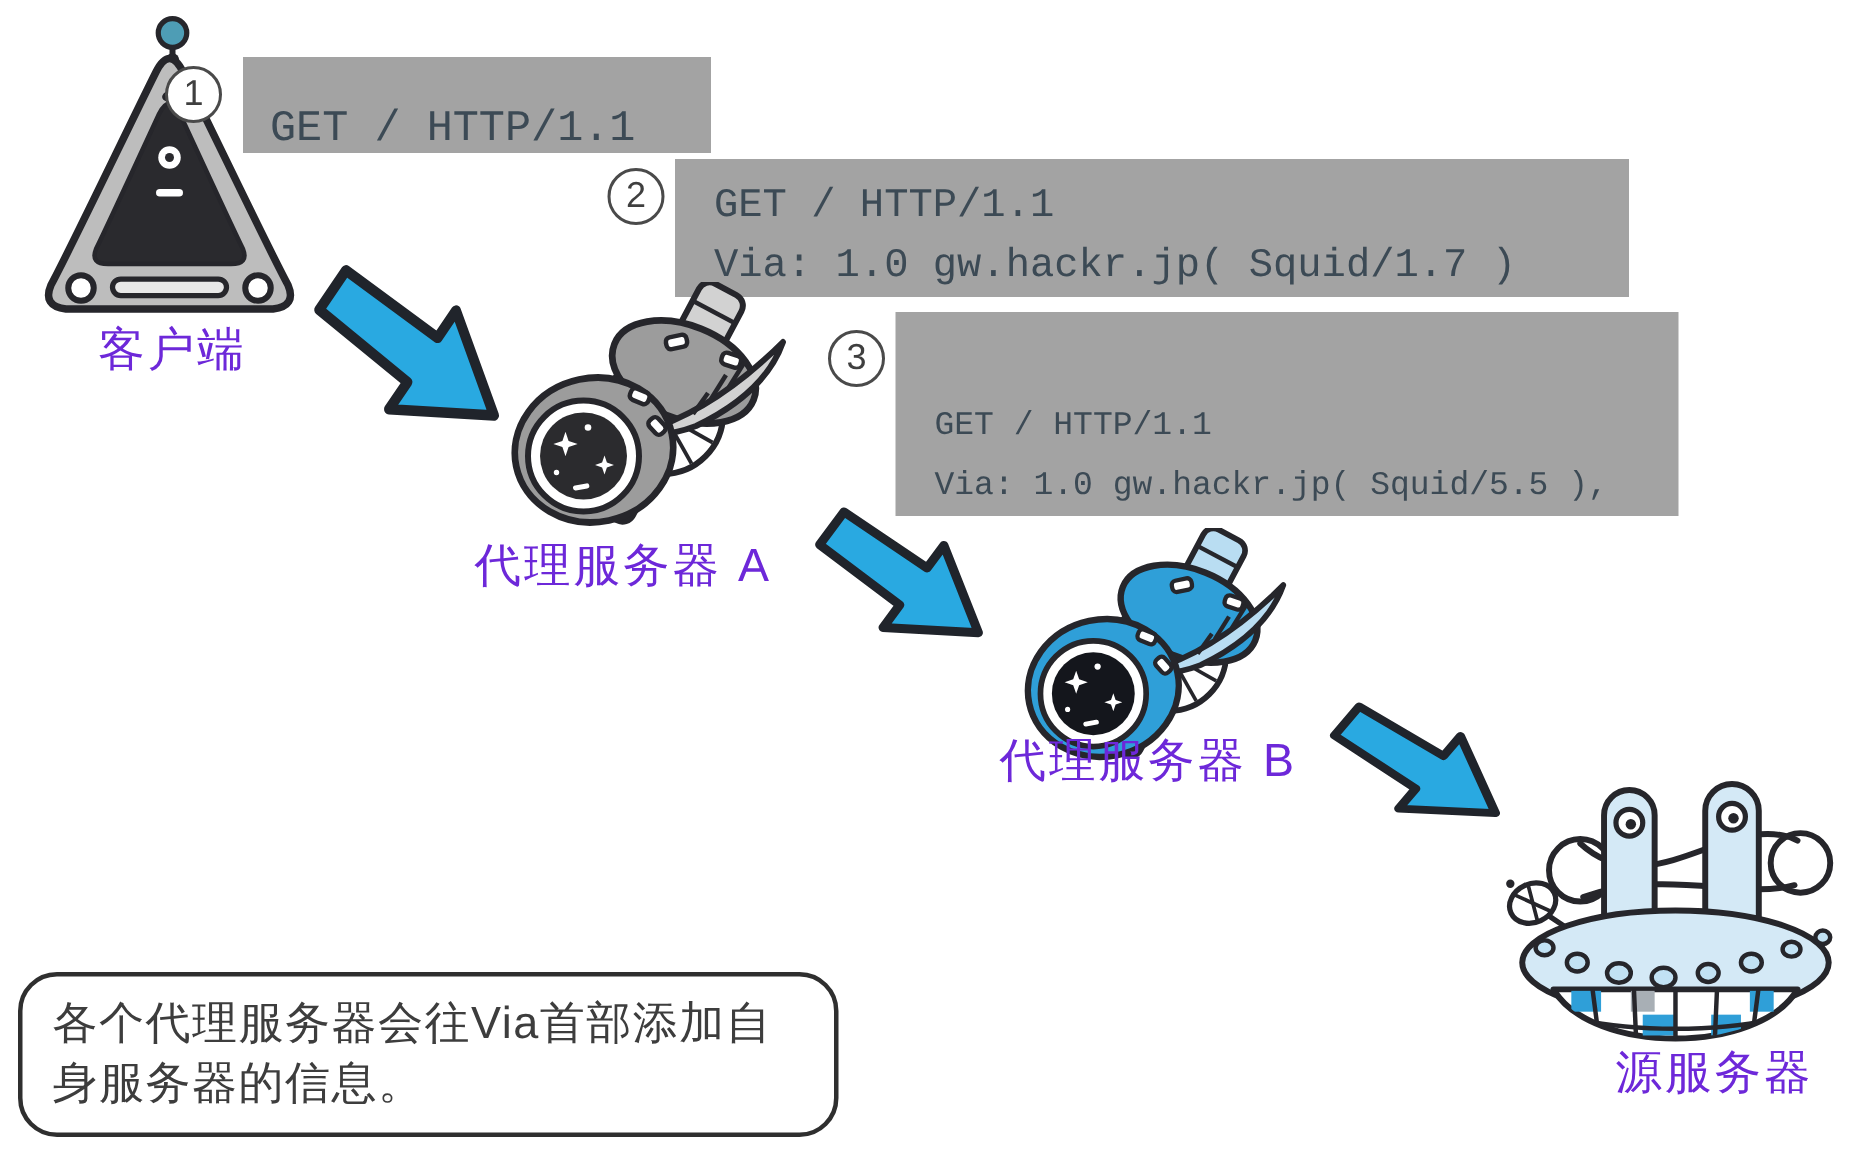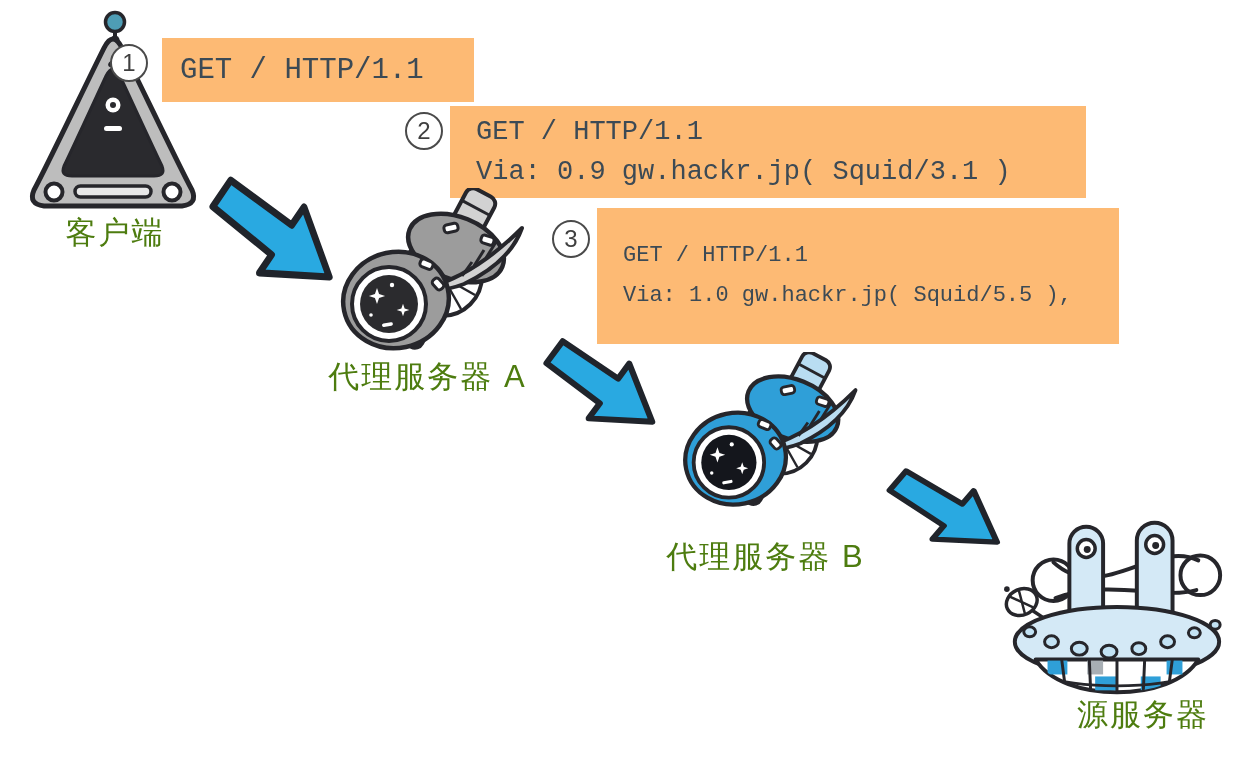--- a/index.html
+++ b/index.html
@@ -1,40 +1,40 @@
 <!DOCTYPE html>
 <html><head>
 <meta charset="utf-8">
 <style>
   html,body{margin:0;padding:0;background:#fff;}
   #canvas{position:relative;width:1246px;height:778px;background:#ffffff;overflow:hidden;
           font-family:"Liberation Sans","DejaVu Sans",sans-serif;}
 
   
-  .code-block{position:absolute;background:#fdba74;color:#3C4A55;
+  .code-block{position:absolute;background:#a3a3a3;color:#3C4A55;
               font-family:"Liberation Mono","DejaVu Sans Mono",monospace;
-              display:flex;flex-direction:column;justify-content:center;}
+              display:flex;flex-direction:column;justify-content:flex-end;}
   .code-line{white-space:pre;}
   .cb1{left:162px;top:38px;width:294px;height:64px;padding-left:18px;font-size:29px;}
   .cb2{left:450px;top:106px;width:610px;height:92px;padding-left:26px;font-size:27px;line-height:40px;}
   .cb3{left:597px;top:208px;width:496px;height:136px;padding-left:26px;font-size:22px;line-height:40px;}
 
   
   .stepnum{position:absolute;width:38px;height:38px;border:2.5px solid #4a4a4a;border-radius:50%;
            background:#fff;color:#3f3f3f;display:flex;align-items:center;justify-content:center;
            font-size:24px;box-sizing:border-box;}
   .sn1{left:110px;top:44px;}
   .sn2{left:405px;top:112px;}
   .sn3{left:552px;top:220px;}
 
   
-  .node-label{position:absolute;color:#4d7c0f;font-size:31px;letter-spacing:2px;text-align:center;white-space:nowrap;}
+  .node-label{position:absolute;color:#6d28d9;font-size:31px;letter-spacing:2px;text-align:center;white-space:nowrap;}
   .lbl-client{left:25px;top:212px;width:180px;}
-  .lbl-proxya{left:310px;top:356px;width:235px;}
-  .lbl-proxyb{left:643px;top:536px;width:245px;}
+  .lbl-proxya{left:298px;top:356px;width:235px;}
+  .lbl-proxyb{left:643px;top:486px;width:245px;}
   .lbl-origin{left:1048px;top:694px;width:190px;}
 
   
   .note-box{position:absolute;left:12px;top:648px;width:501px;border:3px solid #2f2f2f;border-radius:26px;
             padding:12px 20px;color:#3d3d3d;font-size:30px;line-height:40px;letter-spacing:1px;background:#fff;}
   .note-line{white-space:nowrap;}
 
   
   .icon{position:absolute;}
   .ic-client{left:16px;top:6px;}
@@ -87,21 +87,21 @@
   <div class="node-label lbl-client">客户端</div>
 
   <div class="stepnum sn1">1</div>
   <div class="code-block cb1">
     <div class="code-line">GET / HTTP/1.1</div>
   </div>
 
   <div class="stepnum sn2">2</div>
   <div class="code-block cb2">
     <div class="code-line">GET / HTTP/1.1</div>
-    <div class="code-line">Via: 0.9 gw.hackr.jp( Squid/3.1 )</div>
+    <div class="code-line">Via: 1.0 gw.hackr.jp( Squid/1.7 )</div>
   </div>
 
   <div class="stepnum sn3">3</div>
   <div class="code-block cb3">
     <div class="code-line">GET / HTTP/1.1</div>
     <div class="code-line">Via: 1.0 gw.hackr.jp( Squid/5.5 ),</div>
   </div>
 
   <svg class="icon ic-arrow1" width="152" height="132" viewBox="0 0 160 130" preserveAspectRatio="none">
     <polygon class="arrow-shape" transform="rotate(36 80 65)" points="12,49 90,47 90,25 152,65 90,105 90,83 12,81"></polygon>
@@ -257,14 +257,18 @@
       <line x1="70" y1="138" x2="76" y2="184" class="ol" stroke-width="3"></line>
       <line x1="98" y1="138" x2="100" y2="184" class="ol" stroke-width="3"></line>
       <line x1="126" y1="138" x2="126" y2="184" class="ol" stroke-width="3"></line>
       <line x1="154" y1="138" x2="152" y2="184" class="ol" stroke-width="3"></line>
       <line x1="182" y1="138" x2="176" y2="184" class="ol" stroke-width="3"></line>
       <path d="M46,156 C90,170 162,170 206,156" fill="none" class="ol" stroke-width="3"></path>
     </g>
   </svg>
   <div class="node-label lbl-origin">源服务器</div>
 
+  <div class="note-box">
+    <div class="note-line">各个代理服务器会往Via首部添加自</div>
+    <div class="note-line">身服务器的信息。</div>
+  </div>
 
 </div>
 
 </body></html>

